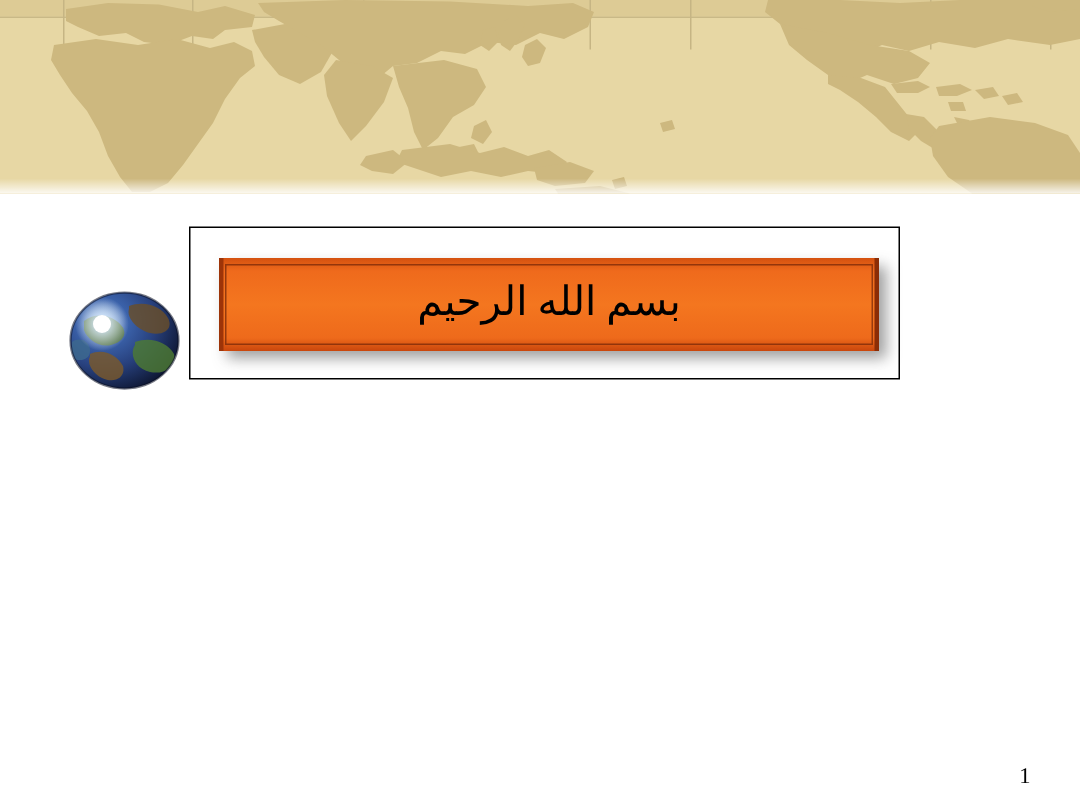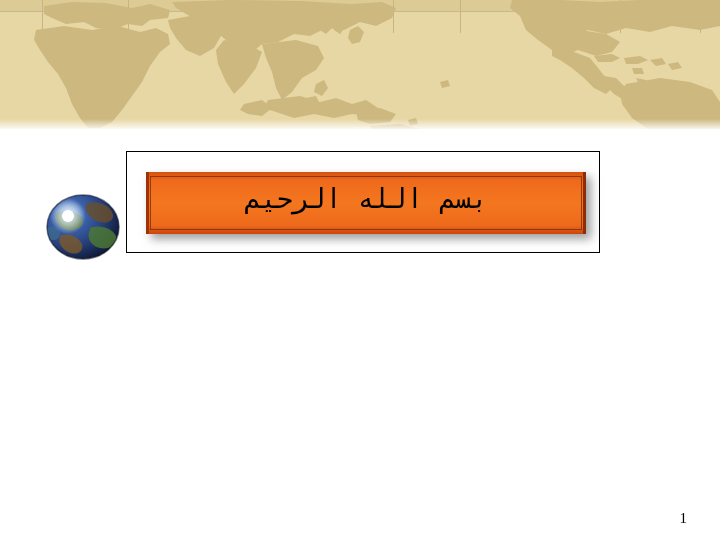--- a/index.html
+++ b/index.html
@@ -127,21 +127,21 @@
   #title-plate-rightedge {
     position: absolute;
     right: 0; top: 0; bottom: 0;
     width: 3px;
     background: #8b2d06;
   }
   #title-text {
     position: relative;
     z-index: 3;
     color: #000000;
-    font-family: Liberation Mono, monospace;
+    font-family: Liberation Serif, serif;
     font-size: 27px;
     line-height: 1;
     direction: rtl;
     unicode-bidi: bidi-override;
     white-space: nowrap;
     letter-spacing: 0px;
     padding-bottom: 3px;
   }
 
   

